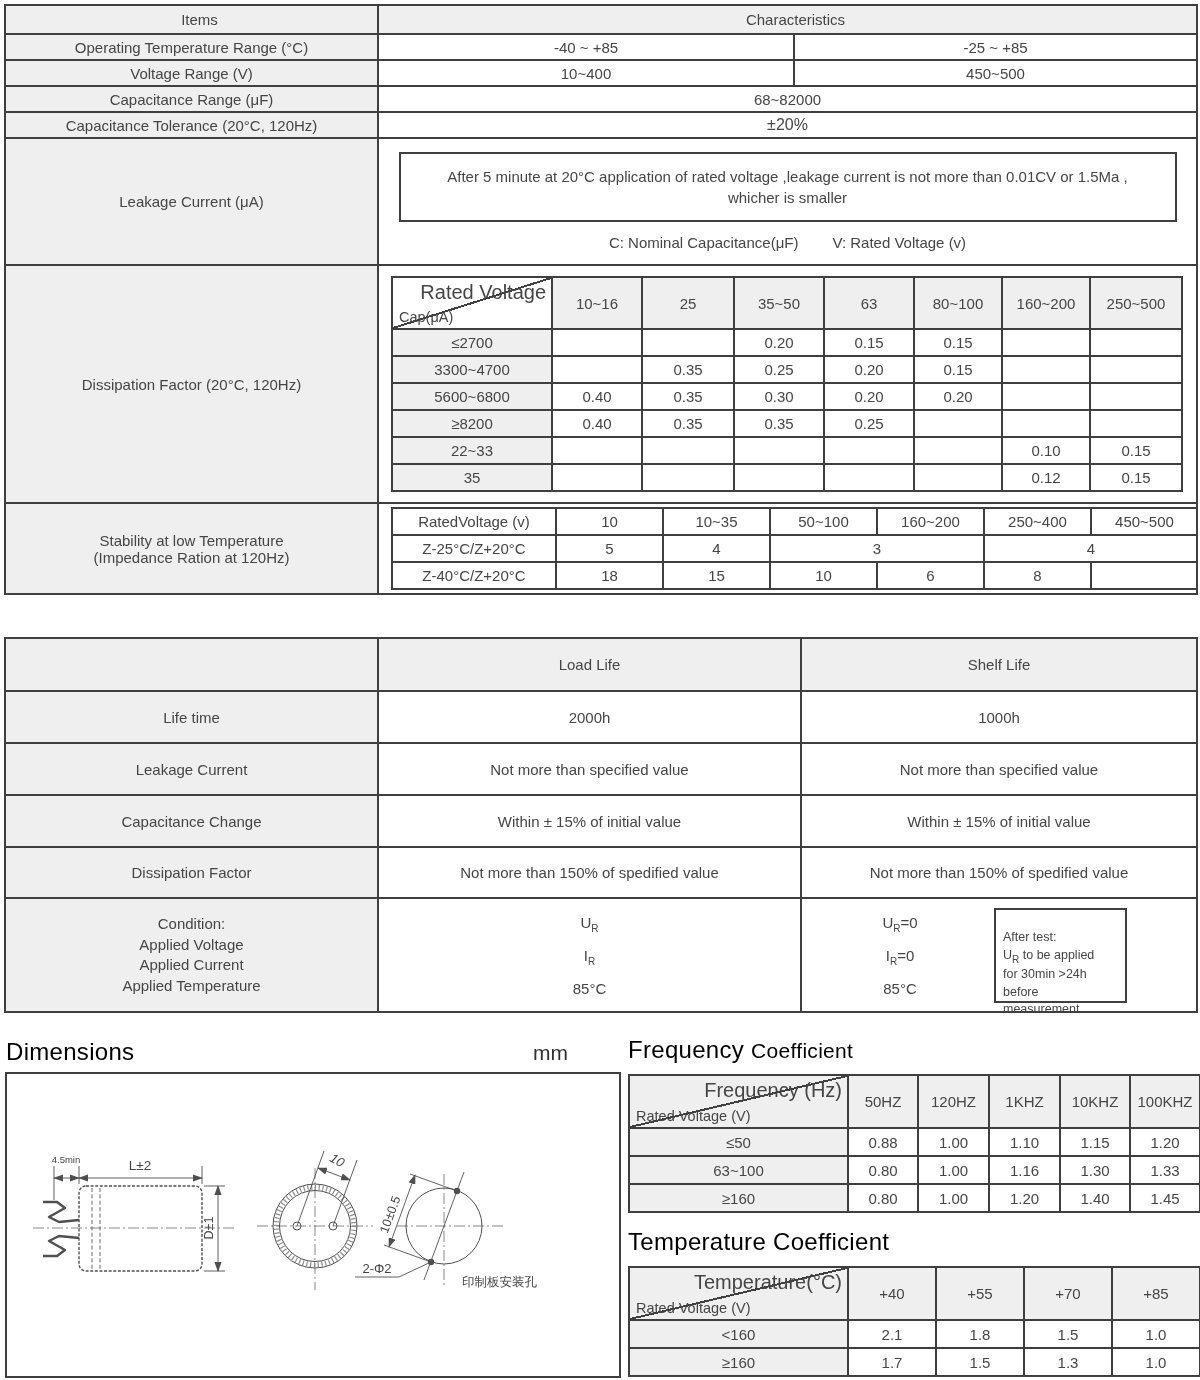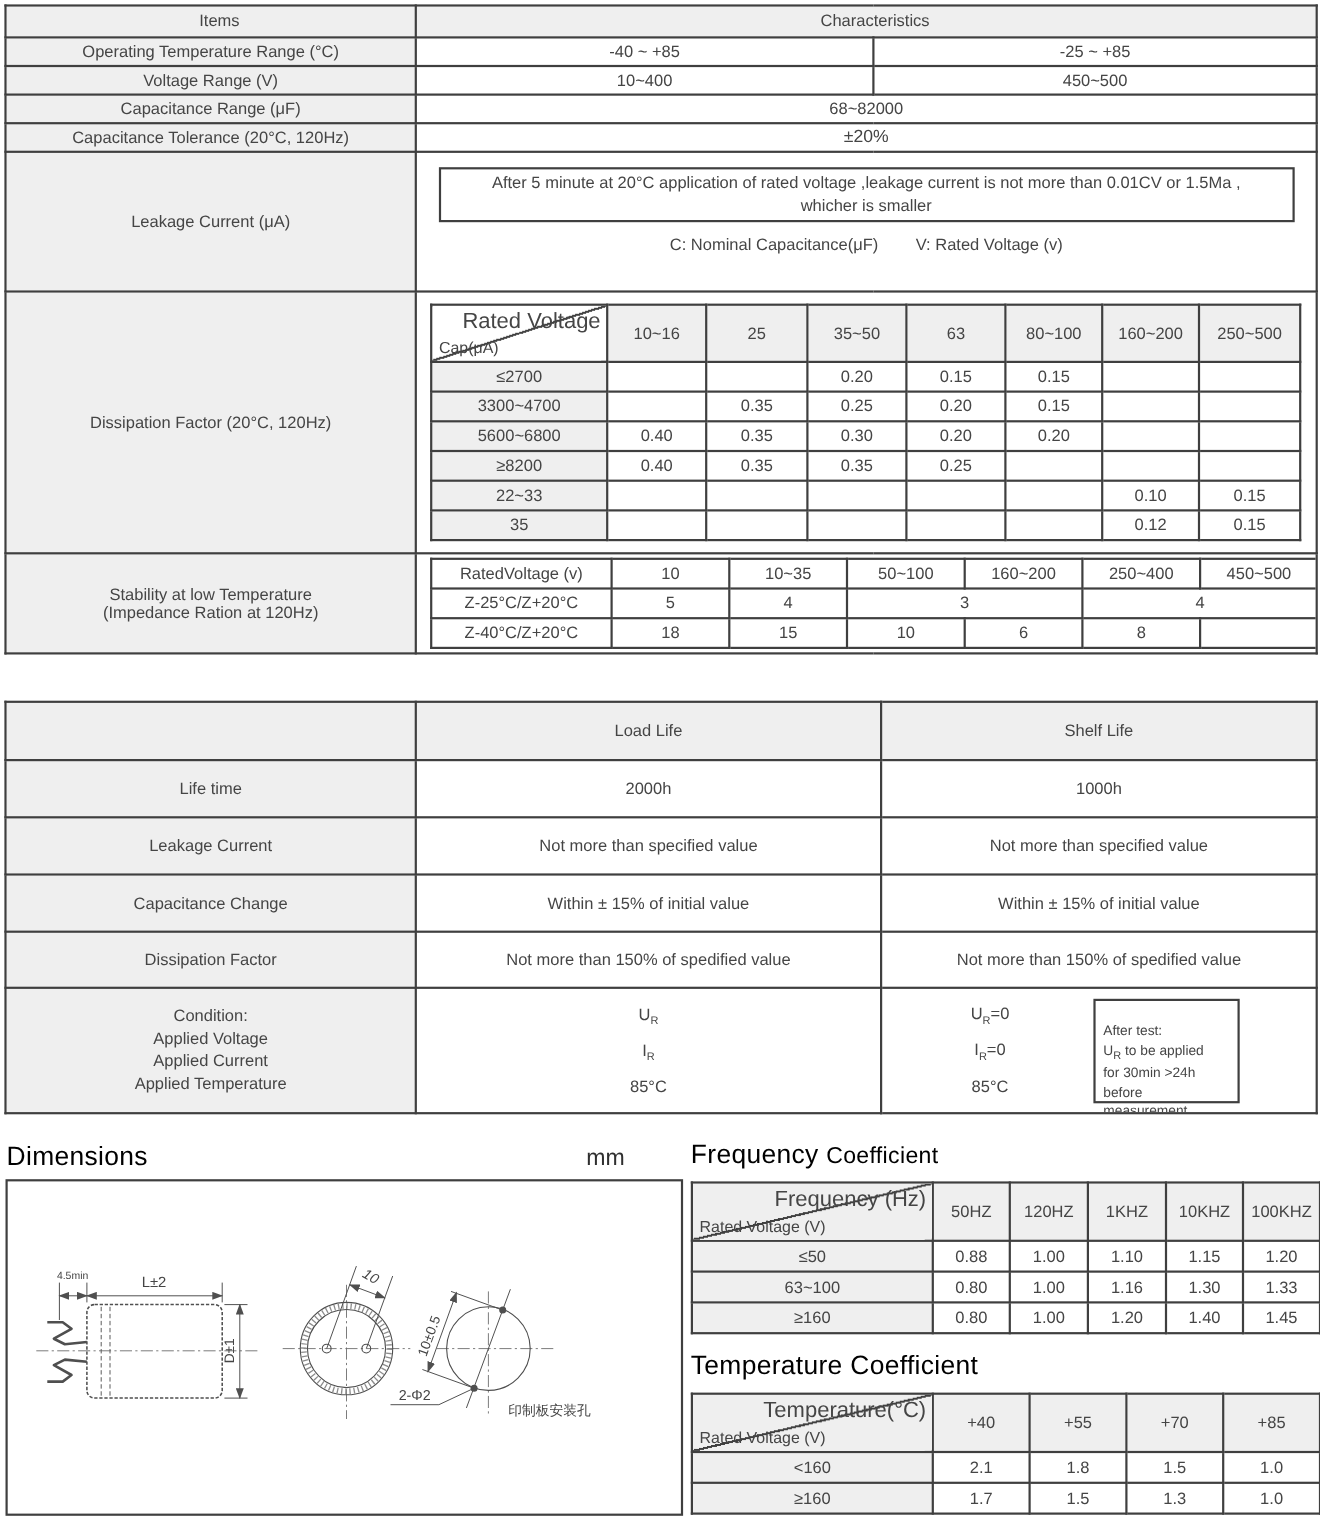--- a/index.html
+++ b/index.html
@@ -21,21 +21,21 @@
   tr.h238 > td { height:238px; vertical-align:middle; }
   tr.h91 > td { height:91px; }
   tr.h53 > td { height:53px; }
   tr.h52 > td { height:52px; }
   tr.h51 > td { height:51px; }
   tr.h113 > td { height:114px; }
   tr.h28 > td { height:28px; }
   tr.h27 > td { height:27px; }
   
   .lk-box { width:778px; margin:13px auto 0; border:2px solid #3f3f3f;
-            padding:2px 14px; font-size:15px; line-height:21px; text-align:center; }
+            padding:12px 14px; font-size:15px; line-height:21px; text-align:center; }
   .lk-note { margin-top:12px; display:flex; justify-content:center; gap:34px; font-size:15px; }
   
   .nest { margin-left:12px; }
   .nest td { border:2px solid #3f3f3f; }
   
   .diag { position:relative;
           background-image:linear-gradient(to bottom right,
             transparent calc(50% - 1px), #3f3f3f calc(50% - 1px),
             #3f3f3f calc(50% + 1px), transparent calc(50% + 1px)); }
   .diag .dt { position:absolute; top:3px; right:5px; font-size:20px; white-space:nowrap; }

